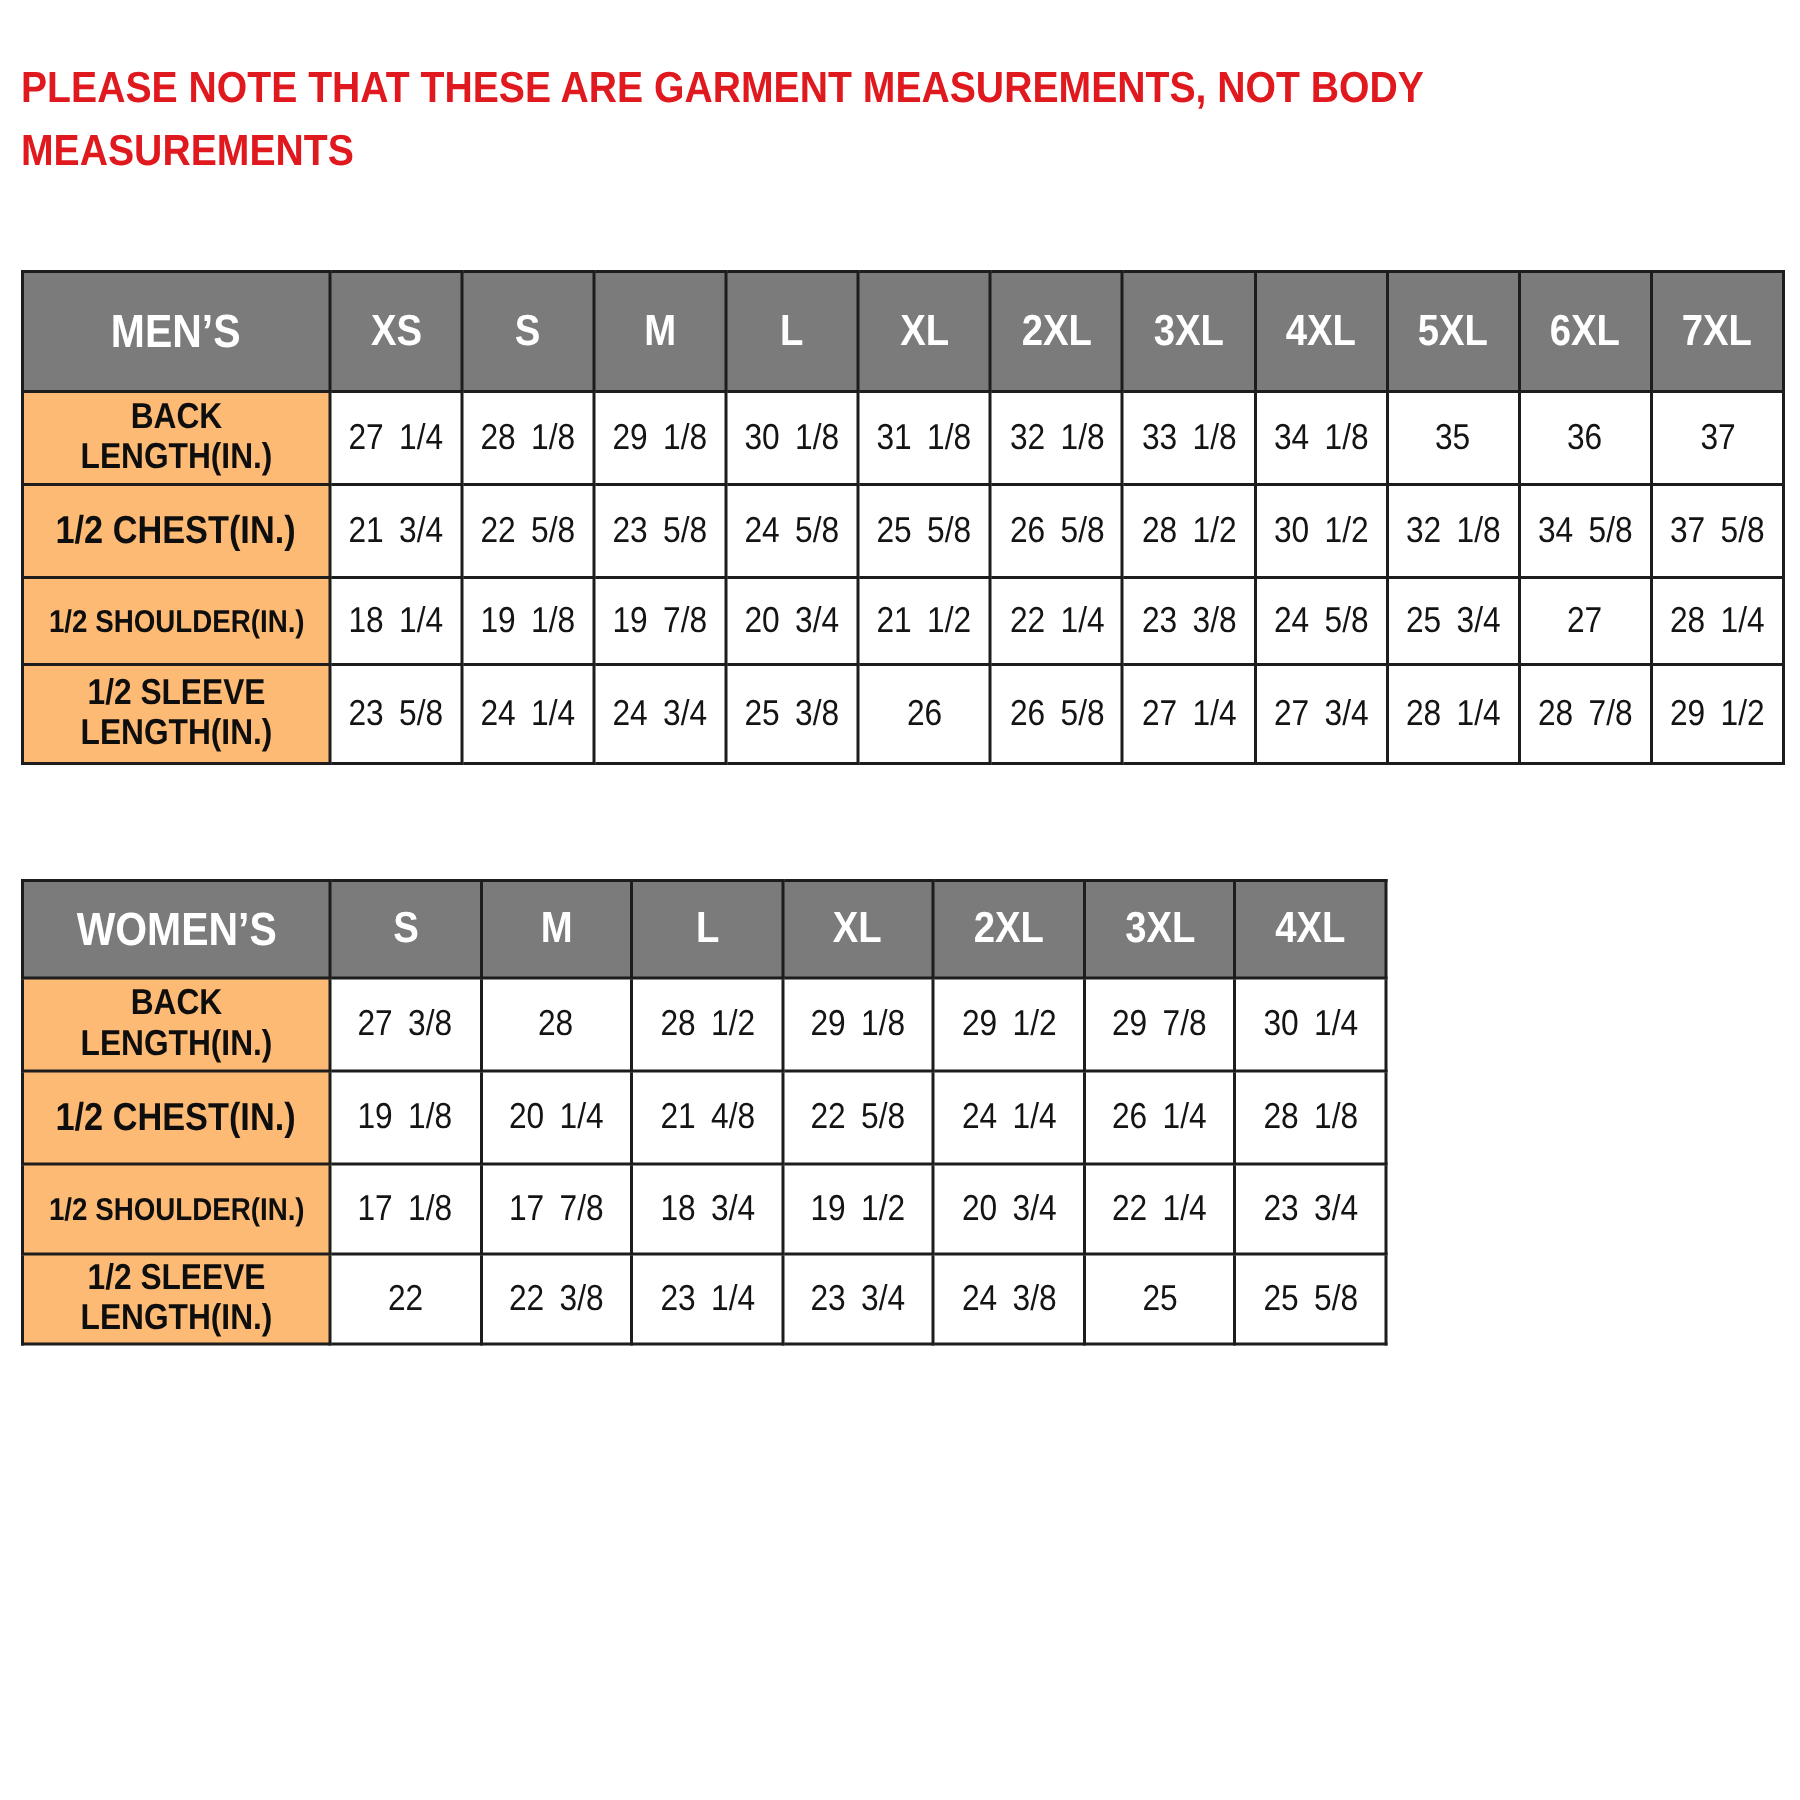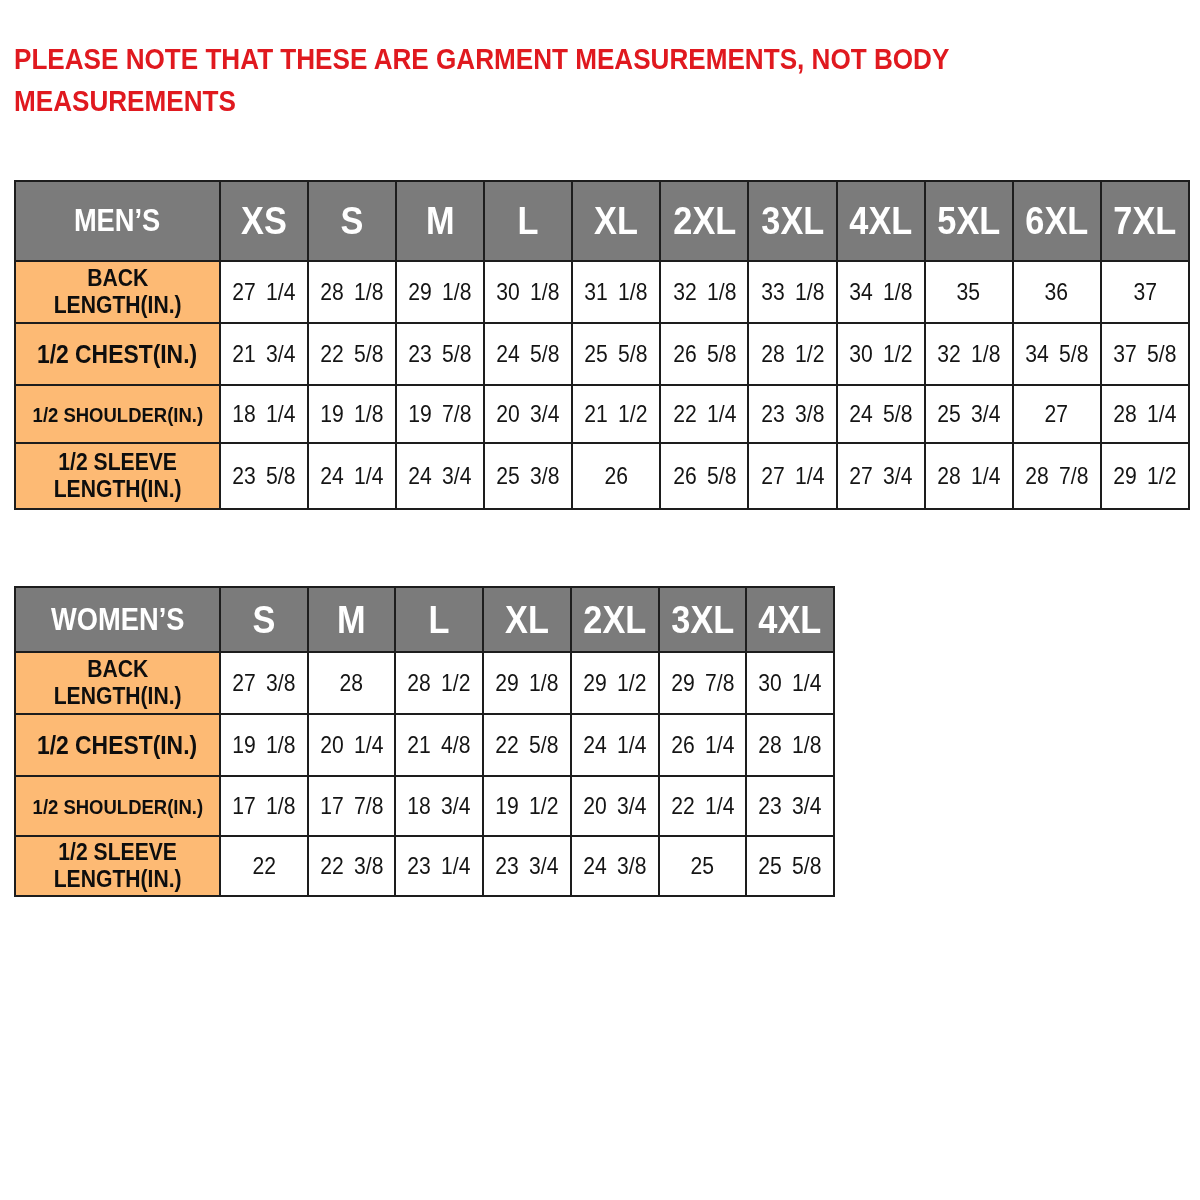--- a/index.html
+++ b/index.html
@@ -42,35 +42,35 @@
   .top-note .squeeze{transform:scaleX(.90);}
   .bottom-note{margin-top:100px;font-size:27px;}
   .bottom-note .squeeze{transform:scaleX(.85);}
 
   table.size-table{
     border-collapse:collapse;
     table-layout:fixed;
     border:2px solid var(--cell-border);
   }
   .mens{width:1176px;margin-top:58px;}
-  .womens{width:821px;margin-top:76px;}
+  .womens{width:911px;margin-top:76px;}
   col.label-col{width:205px;}
 
   .size-table th,.size-table td{
     border:2px solid var(--cell-border);
     text-align:center;
     vertical-align:middle;
     padding:0;
   }
   .size-table .squeeze{transform-origin:center center;line-height:1.12;}
 
   .size-table thead th{
     background:var(--header-bg);
     color:var(--header-fg);
-    font-size:39px;
+    font-size:29px;
     font-weight:700;
   }
   .size-table thead th:first-child{font-size:31px;}
   .size-table thead tr{height:80px;}
   .womens thead tr{height:65px;}
 
   .size-table tbody tr{height:62px;}
   .mens tbody tr:nth-child(3){height:58px;}
   .mens tbody tr:nth-child(4){height:66px;}
   .womens tbody tr:nth-child(3),

